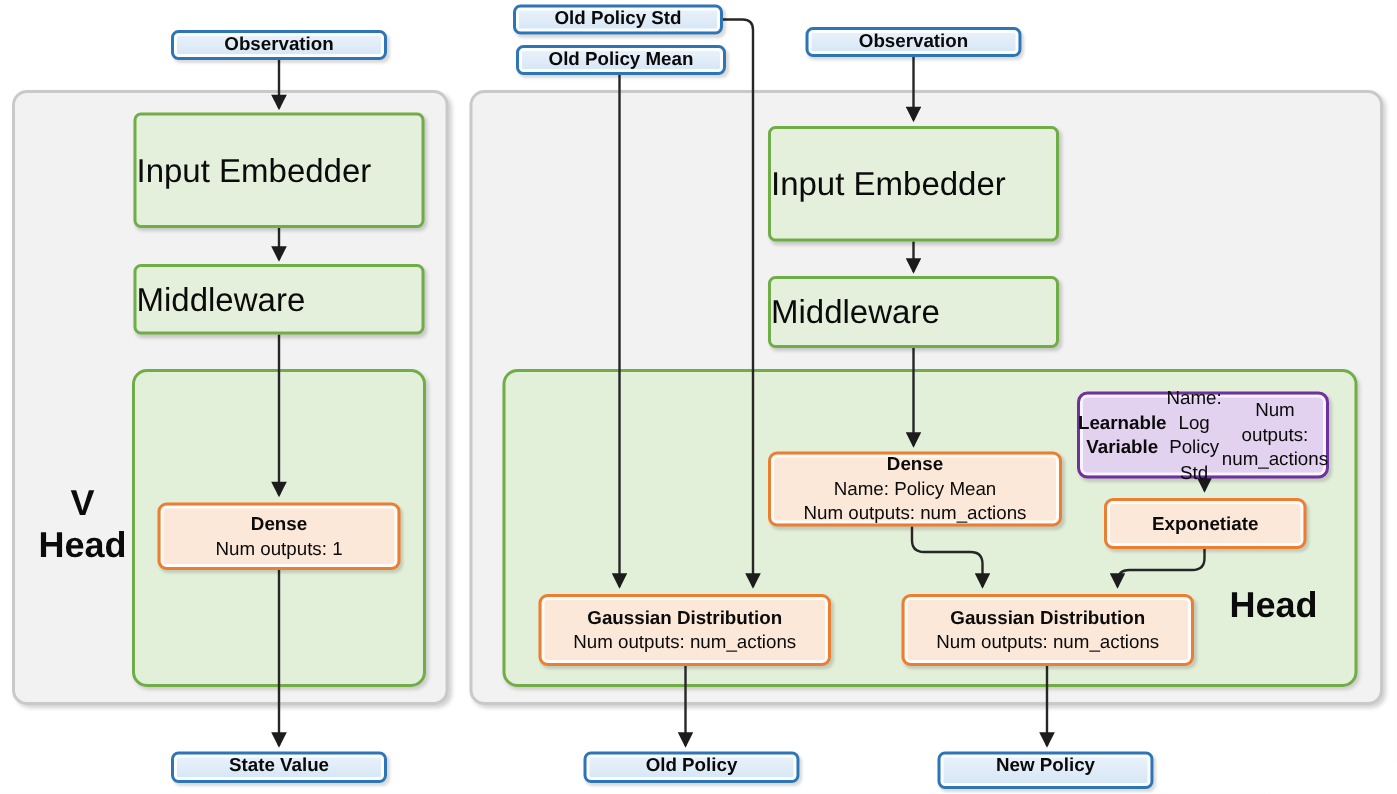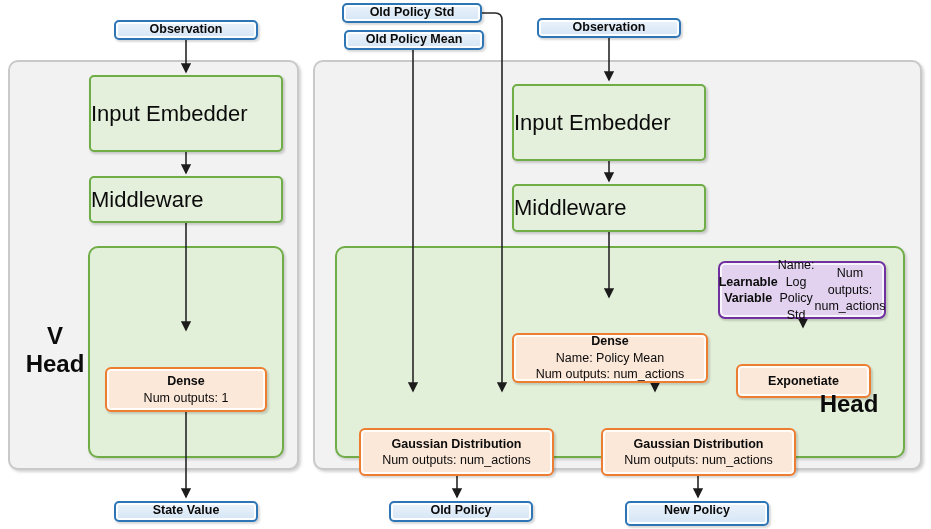--- a/index.html
+++ b/index.html
@@ -48,21 +48,21 @@
     font-weight: bold; font-size: 12.5px; color: #0a0a0a;
   }
   
   .orange-box {
     position: absolute;
     background: #FCE8D9;
     border: 2.5px solid #ED7D31;
     border-radius: 6px;
     box-shadow: inset 0 0 0 2px rgba(255,255,255,0.85), 1.5px 2px 2px rgba(0,0,0,0.15);
     display: flex; flex-direction: column; align-items: center; justify-content: center;
-    color: #0b0b0b; font-size: 12.5px; line-height: 1.32; text-align: center; margin-top: 32px;
+    color: #0b0b0b; font-size: 12.5px; line-height: 1.32; text-align: center;
   }
   
   .purple-box {
     position: absolute;
     background: #E2D2F0;
     border: 2.5px solid #7030A0;
     border-radius: 7px;
     box-shadow: inset 0 0 0 2px rgba(255,255,255,0.75), 1.5px 2px 2px rgba(0,0,0,0.15);
     display: flex; flex-direction: row; align-items: center; justify-content: center;
     color: #0b0b0b; font-size: 12.5px; line-height: 1.32; text-align: center;

